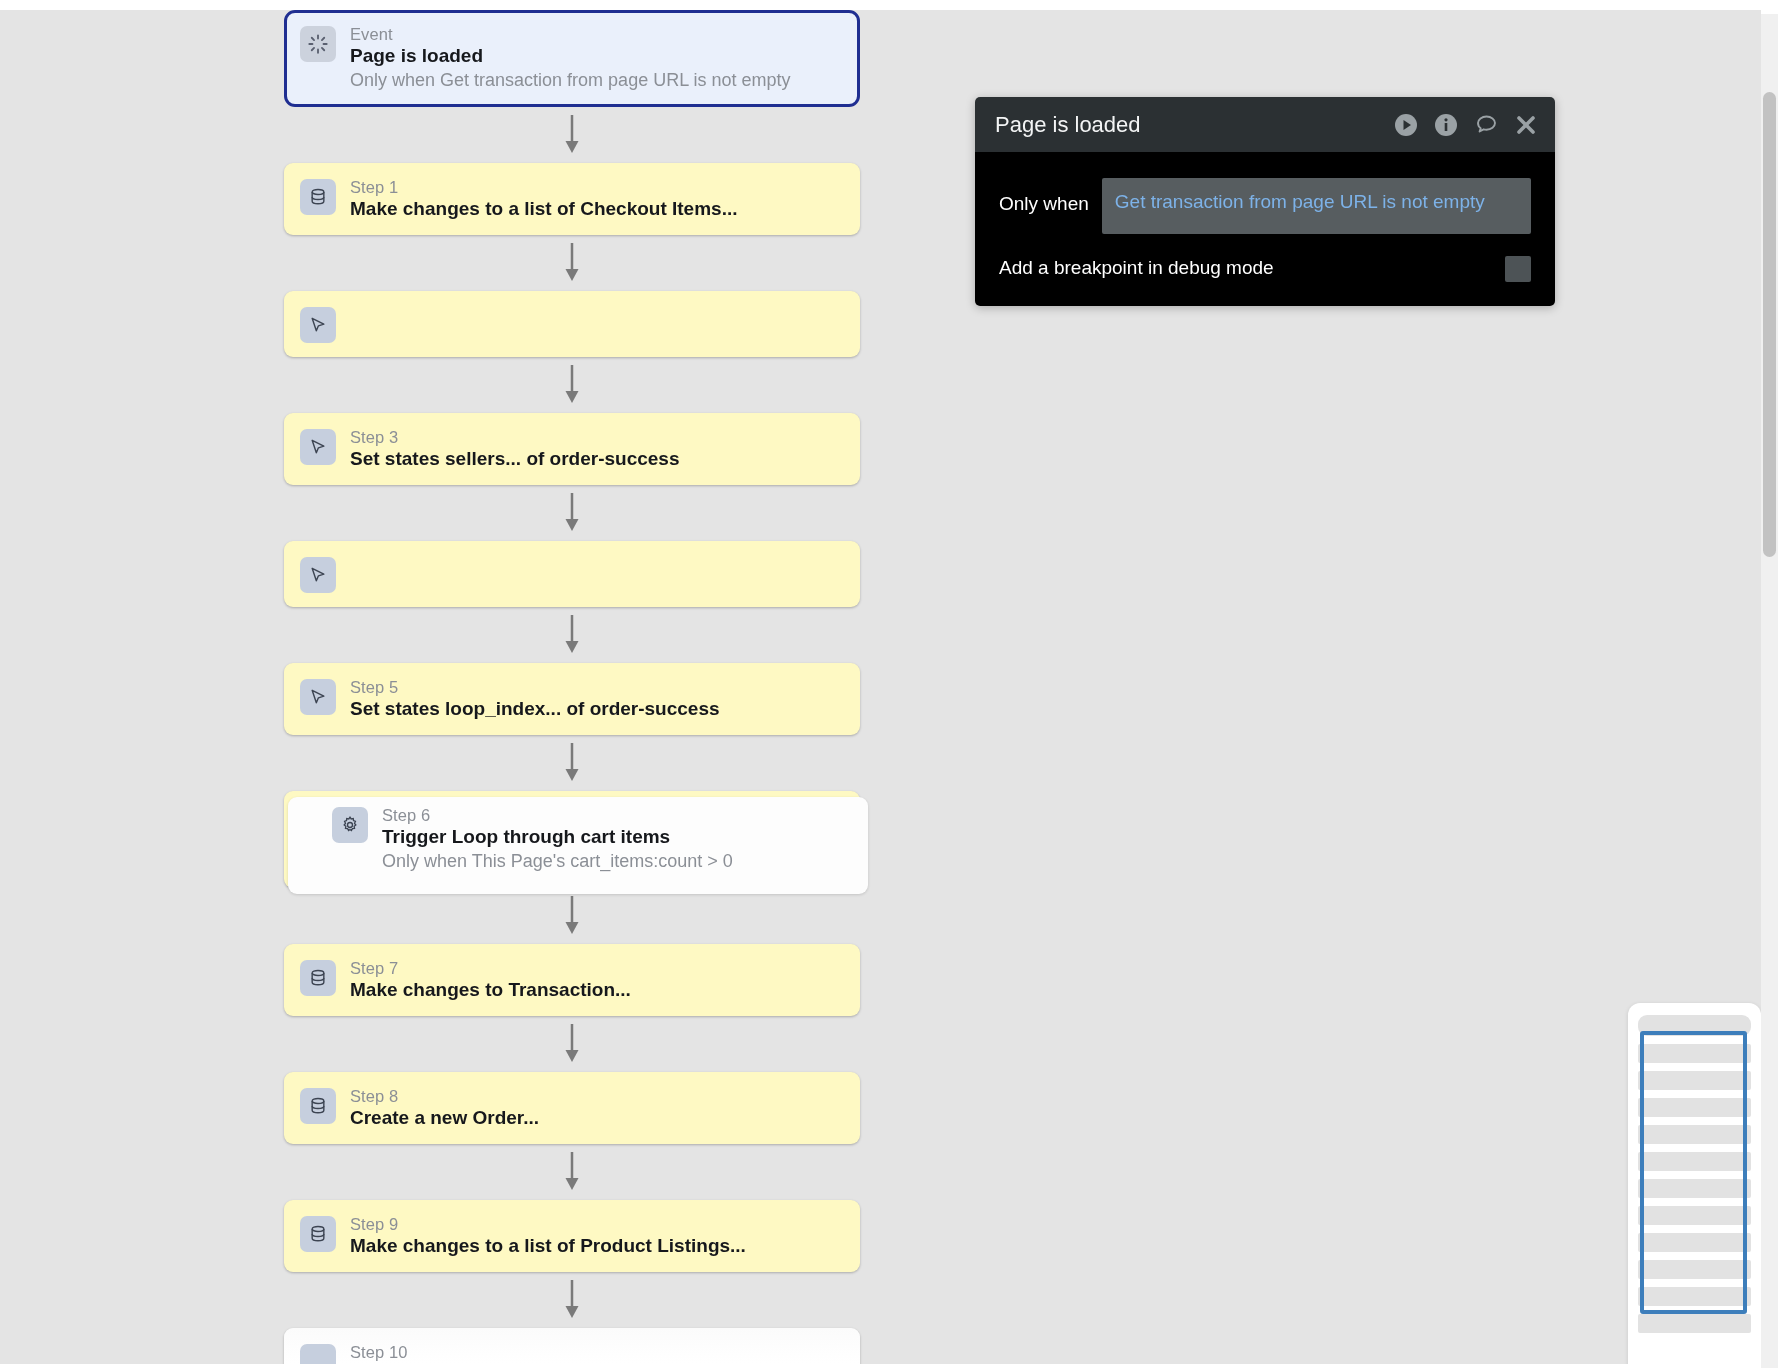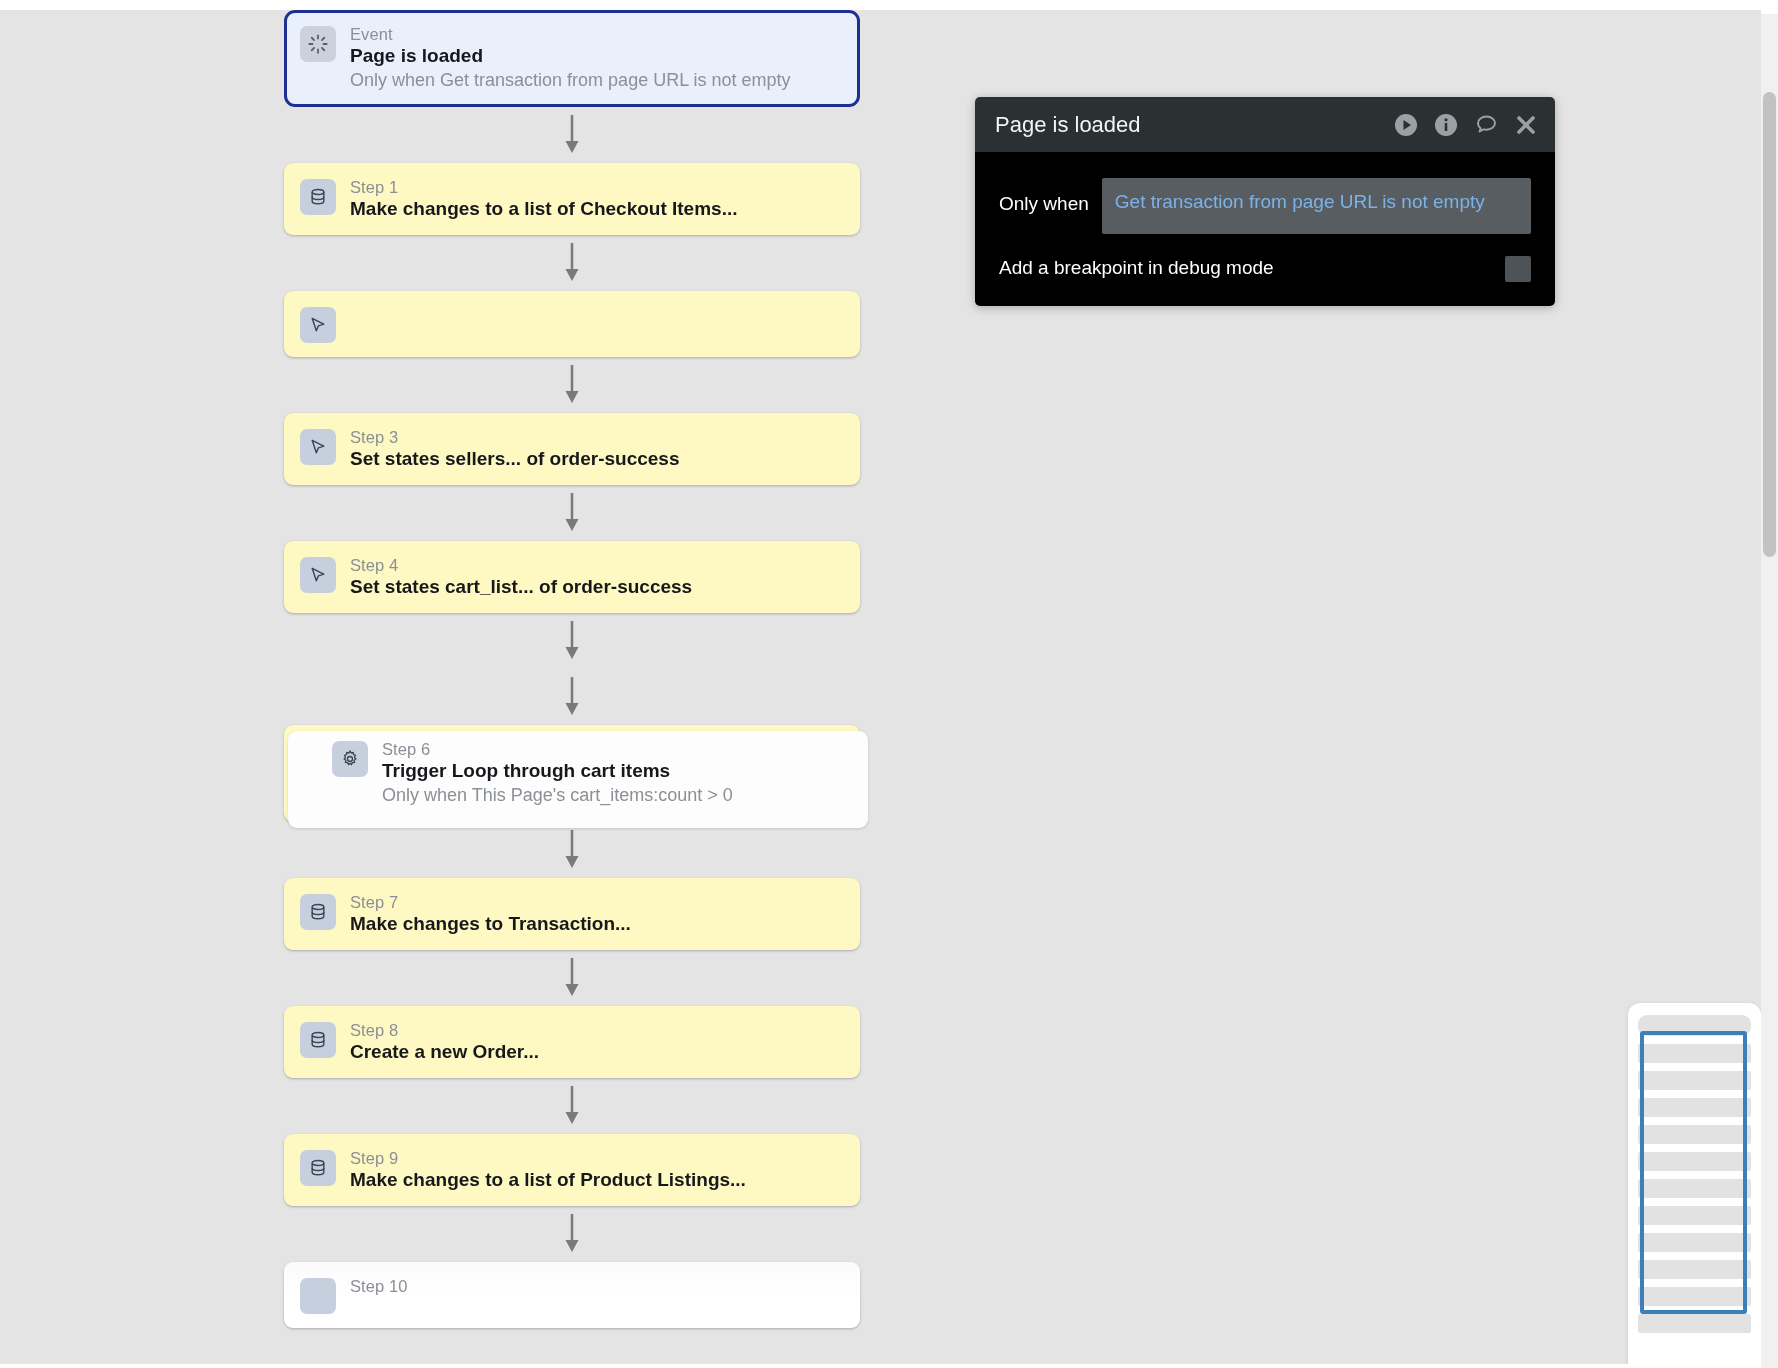--- a/index.html
+++ b/index.html
@@ -359,31 +359,38 @@
             <line x1="9" y1="0" x2="9" y2="28" stroke="#7a7a7a" stroke-width="2.5"></line>
             <polygon points="9,38 2.5,26 15.5,26" fill="#7a7a7a"></polygon>
           </svg>
       </div>
       <div class="node">
         <div class="node-icon">
           <svg width="20" height="20" viewBox="0 0 24 24" fill="none" stroke="#3c4452" stroke-width="1.7" stroke-linejoin="round">
             <path d="M5 4 L19 11 L12.5 13 L10 19 Z"></path>
           </svg>
         </div>
-        <div class="node-body">
-          <div class="node-kicker">Step 4</div>
-          <div class="node-title">Set states cart_list... of order-success</div>
-        </div>
-      </div>
-
-      <div class="connector">
-        <svg width="18" height="40" viewBox="0 0 18 40">
-            <line x1="9" y1="0" x2="9" y2="28" stroke="#7a7a7a" stroke-width="2.5"></line>
-            <polygon points="9,38 2.5,26 15.5,26" fill="#7a7a7a"></polygon>
-          </svg>
+      </div>
+
+      <div class="connector">
+        <svg width="18" height="40" viewBox="0 0 18 40">
+            <line x1="9" y1="0" x2="9" y2="28" stroke="#7a7a7a" stroke-width="2.5"></line>
+            <polygon points="9,38 2.5,26 15.5,26" fill="#7a7a7a"></polygon>
+          </svg>
+      </div>
+      <div class="node">
+        <div class="node-icon">
+          <svg width="20" height="20" viewBox="0 0 24 24" fill="none" stroke="#3c4452" stroke-width="1.7" stroke-linejoin="round">
+            <path d="M5 4 L19 11 L12.5 13 L10 19 Z"></path>
+          </svg>
+        </div>
+        <div class="node-body">
+          <div class="node-kicker">Step 5</div>
+          <div class="node-title">Set states loop_index... of order-success</div>
+        </div>
       </div>
 
       <div class="connector">
         <svg width="18" height="40" viewBox="0 0 18 40">
             <line x1="9" y1="0" x2="9" y2="28" stroke="#7a7a7a" stroke-width="2.5"></line>
             <polygon points="9,38 2.5,26 15.5,26" fill="#7a7a7a"></polygon>
           </svg>
       </div>
       <div class="node stacked">
         <div class="node-icon">

